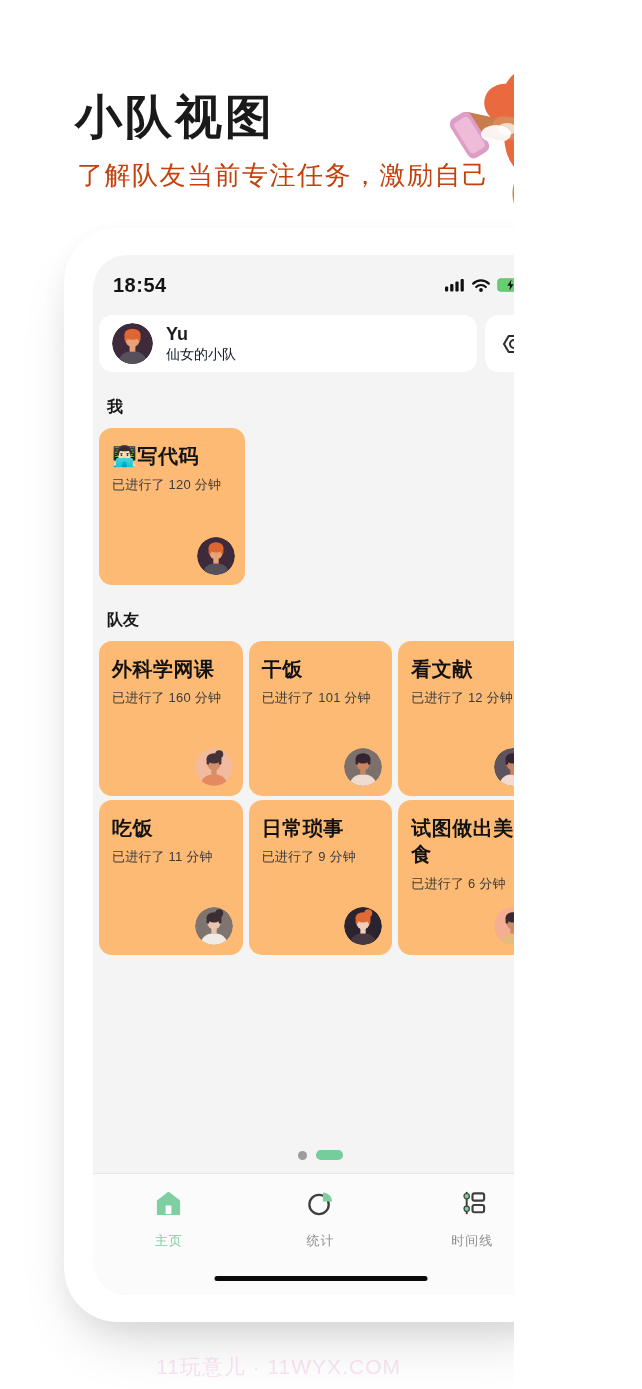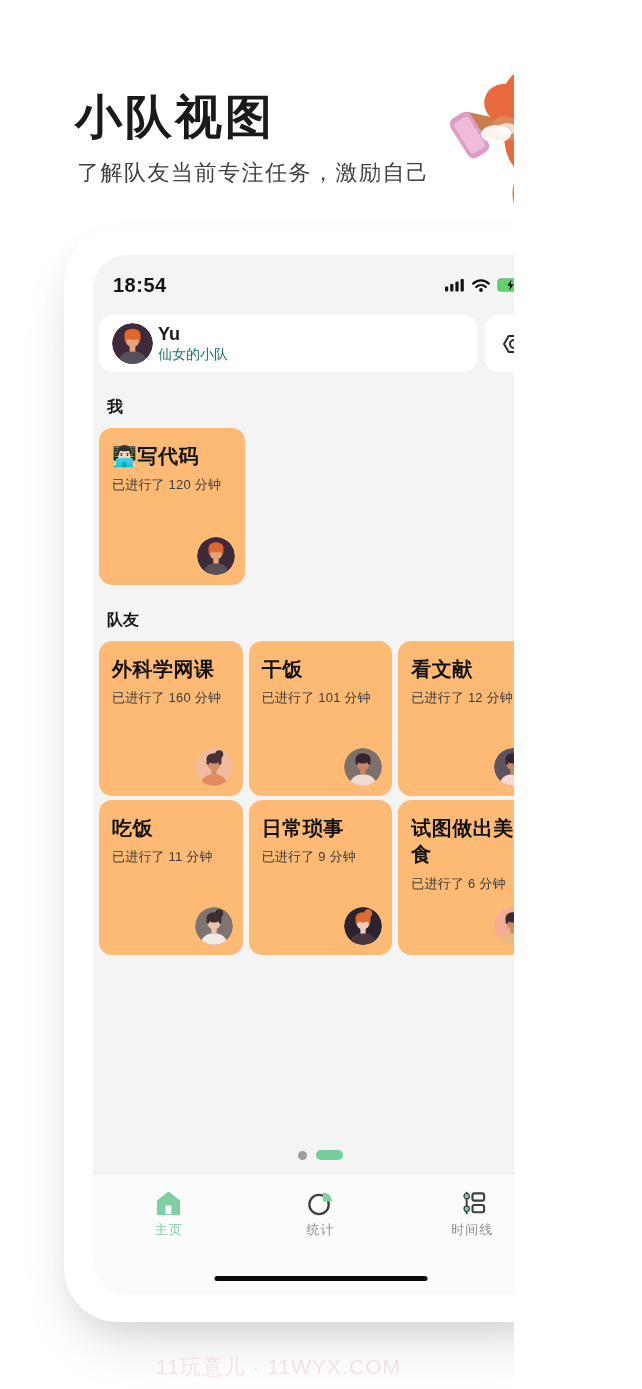--- a/index.html
+++ b/index.html
@@ -9,21 +9,21 @@
     font-family:"Liberation Sans","DejaVu Sans",sans-serif;
   }
 
   
   .hero-title {
     position:absolute; left:75px; top:86px;
     font-size:47px; font-weight:800; color:#1a1a1a; letter-spacing:3px;
   }
   .hero-subtitle {
     position:absolute; left:77px; top:158px;
-    font-size:22px; color:#404040; letter-spacing:1.5px;
+    font-size:26px; color:#c2410c; letter-spacing:1.5px;
   }
 
   
   .illustration {
     position:absolute; left:440px; top:0; width:202px; height:312px;
     z-index:3; pointer-events:none;
   }
 
   
   .phone {
@@ -40,26 +40,26 @@
   .statusbar {
     height:48px; display:flex; align-items:center; justify-content:space-between;
     padding:12px 20px 0; box-sizing:border-box; flex:none;
   }
   .time { font-size:20px; font-weight:700; color:#141414; letter-spacing:.5px; }
   .status-icons { display:flex; align-items:center; gap:6px; }
 
   .header-row { display:flex; gap:8px; margin:12px 6px 0; flex:none; }
   .user-card {
     flex:1; background:#fff; border-radius:14px; height:57px;
-    display:flex; align-items:center; padding:0 13px; gap:5px; box-sizing:border-box;
+    display:flex; align-items:center; padding:0 13px; gap:13px; box-sizing:border-box;
   }
   .avatar-sm { width:41px; height:41px; border-radius:50%; overflow:hidden; flex:none; }
   .user-text { display:flex; flex-direction:column; justify-content:center; }
   .user-name { font-size:18px; font-weight:700; color:#1c1c1c; line-height:1.2; }
-  .user-team { font-size:14px; color:#0f766e; line-height:1.25; }
+  .user-team { font-size:14px; color:#0f172a; line-height:1.25; }
   .settings-btn {
     width:57px; height:57px; background:#fff; border-radius:14px; flex:none;
     display:flex; align-items:center; justify-content:center; border:none; padding:0; cursor:pointer;
   }
 
   .section-label { font-size:16px; font-weight:700; color:#161616; margin:25px 0 10px 14px; flex:none; }
 
   .card {
     background:#fdba74; border-radius:13px; position:relative;
     box-sizing:border-box; padding:15px 13px;
@@ -75,21 +75,21 @@
   .spacer { flex:1; }
 
   .pager { display:flex; justify-content:center; align-items:center; gap:9px; margin-bottom:13px; flex:none; }
   .pager-dot { width:9px; height:9px; border-radius:50%; background:#9c9c9c; }
   .pager-pill { width:27px; height:10px; border-radius:5px; background:var(--pager-active,#74ce9c); }
 
   .tabbar {
     height:122px; background:#fbfbfb; border-top:1px solid #e7e7e7;
     display:flex; position:relative; box-sizing:border-box; padding-top:15px; flex:none;
   }
-  .tab { flex:1; display:flex; flex-direction:column; align-items:center; gap:3px; background:none; border:none; cursor:pointer; padding:0; }
+  .tab { flex:1; display:flex; flex-direction:column; align-items:center; gap:14px; background:none; border:none; cursor:pointer; padding:0; }
   .tab-label { font-size:13px; color:#8f8f8f; letter-spacing:1px; }
   .tab.active .tab-label { color:var(--accent,#7ecfa2); }
 
   .home-indicator {
     position:absolute; left:50%; transform:translateX(-50%); bottom:14px;
     width:213px; height:5px; border-radius:3px; background:#0a0a0a;
   }
 
   .watermark {
     position:absolute; left:0; right:0; bottom:8px; text-align:center;

